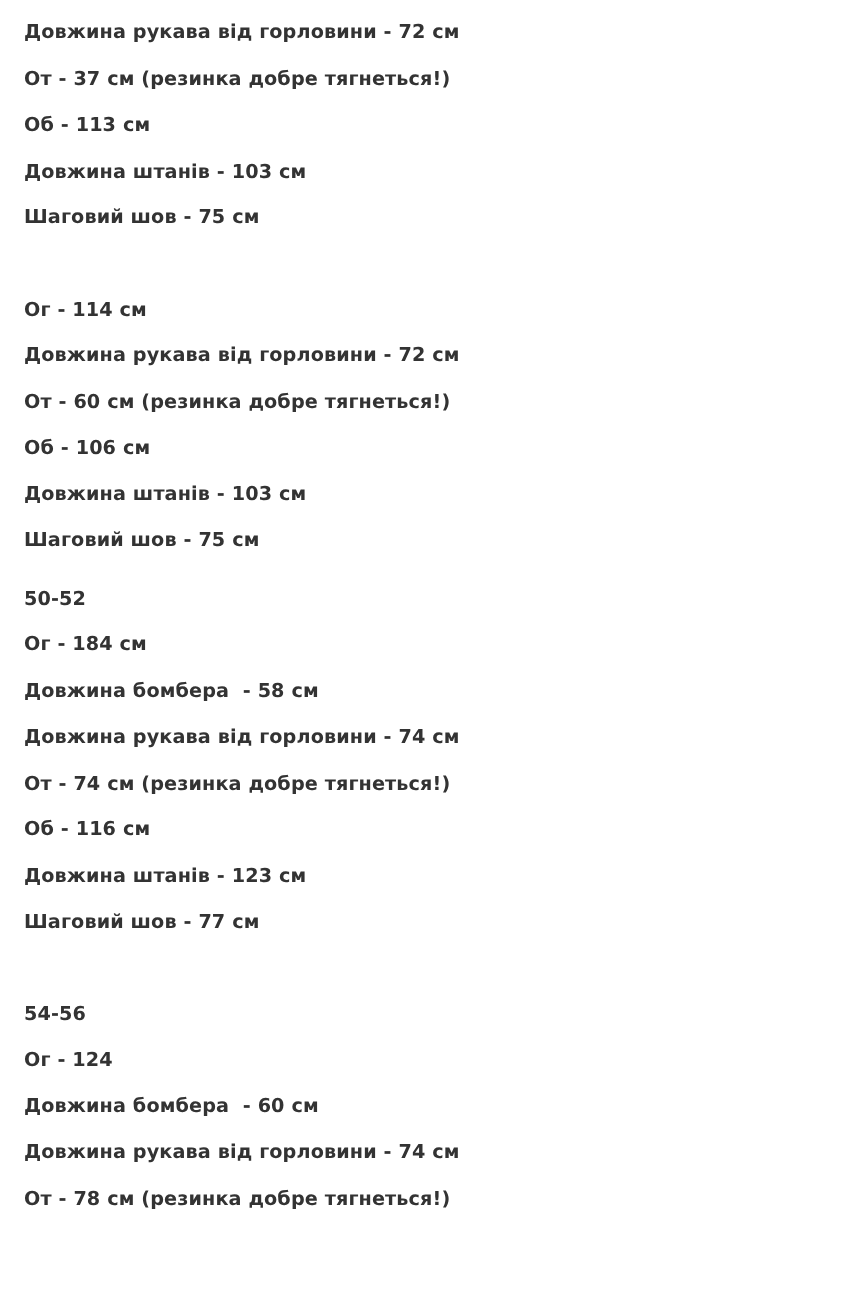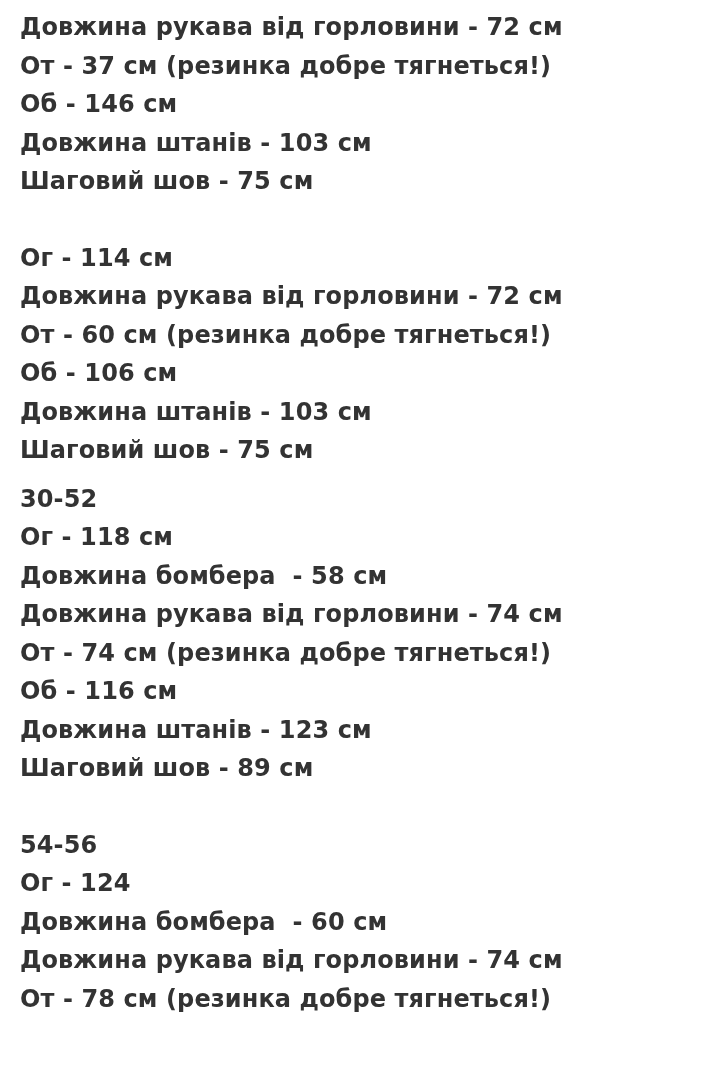--- a/index.html
+++ b/index.html
@@ -13,21 +13,21 @@
     overflow: hidden;
     font-family: "DejaVu Sans", sans-serif;
     color: #2f2f2f;
   }
   .doc {
     padding: 8px 20px 0 20px;
     box-sizing: border-box;
     width: 720px;
   }
   .line {
-    font-size: 24px;
+    font-size: 16px;
     font-weight: bold;
     line-height: 38.5px;
     white-space: pre;
     letter-spacing: 0.1px;
     color: #333333;
   }
   .line.heading {
     font-weight: bold;
   }
   .spacer {
@@ -36,38 +36,38 @@
   .spacer-small {
     height: 10px;
   }
 </style>
 </head>
 <body>
 
 <div class="doc">
     <div class="line">Довжина рукава від горловини - 72 см</div>
     <div class="line">От - 37 см (резинка добре тягнеться!)</div>
-    <div class="line">Об - 146 см</div>
+    <div class="line">Об - 113 см</div>
     <div class="line">Довжина штанів - 103 см</div>
     <div class="line">Шаговий шов - 75 см</div>
     <div class="spacer"></div>
     <div class="line">Ог - 114 см</div>
     <div class="line">Довжина рукава від горловини - 72 см</div>
     <div class="line">От - 60 см (резинка добре тягнеться!)</div>
     <div class="line">Об - 106 см</div>
     <div class="line">Довжина штанів - 103 см</div>
     <div class="line">Шаговий шов - 75 см</div>
     <div class="spacer-small"></div>
-    <div class="line heading">30-52</div>
-    <div class="line">Ог - 118 см</div>
+    <div class="line heading">50-52</div>
+    <div class="line">Ог - 184 см</div>
     <div class="line">Довжина бомбера  - 58 см</div>
     <div class="line">Довжина рукава від горловини - 74 см</div>
     <div class="line">От - 74 см (резинка добре тягнеться!)</div>
     <div class="line">Об - 116 см</div>
     <div class="line">Довжина штанів - 123 см</div>
-    <div class="line">Шаговий шов - 89 см</div>
+    <div class="line">Шаговий шов - 77 см</div>
     <div class="spacer"></div>
     <div class="line heading">54-56</div>
     <div class="line">Ог - 124</div>
     <div class="line">Довжина бомбера  - 60 см</div>
     <div class="line">Довжина рукава від горловини - 74 см</div>
     <div class="line">От - 78 см (резинка добре тягнеться!)</div>
   </div>
 
 </body></html>

